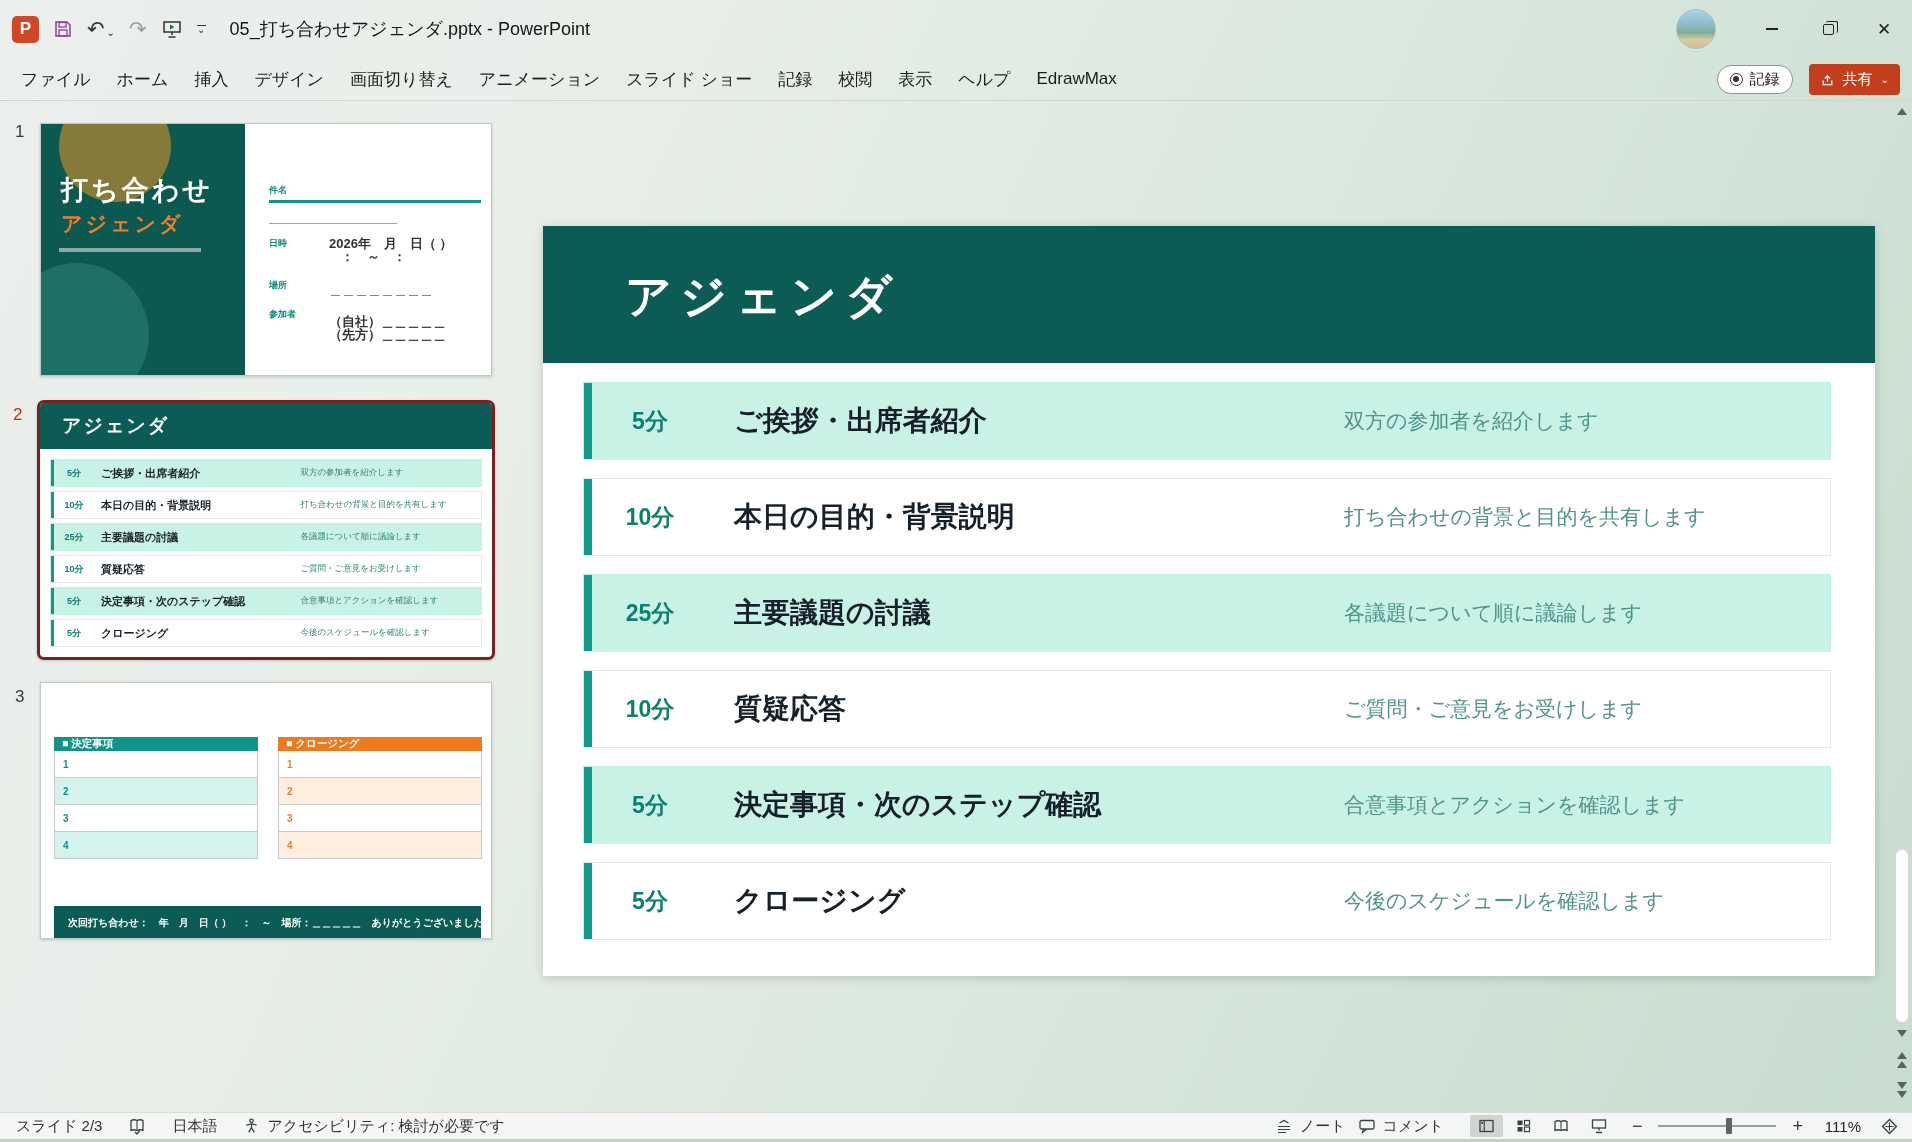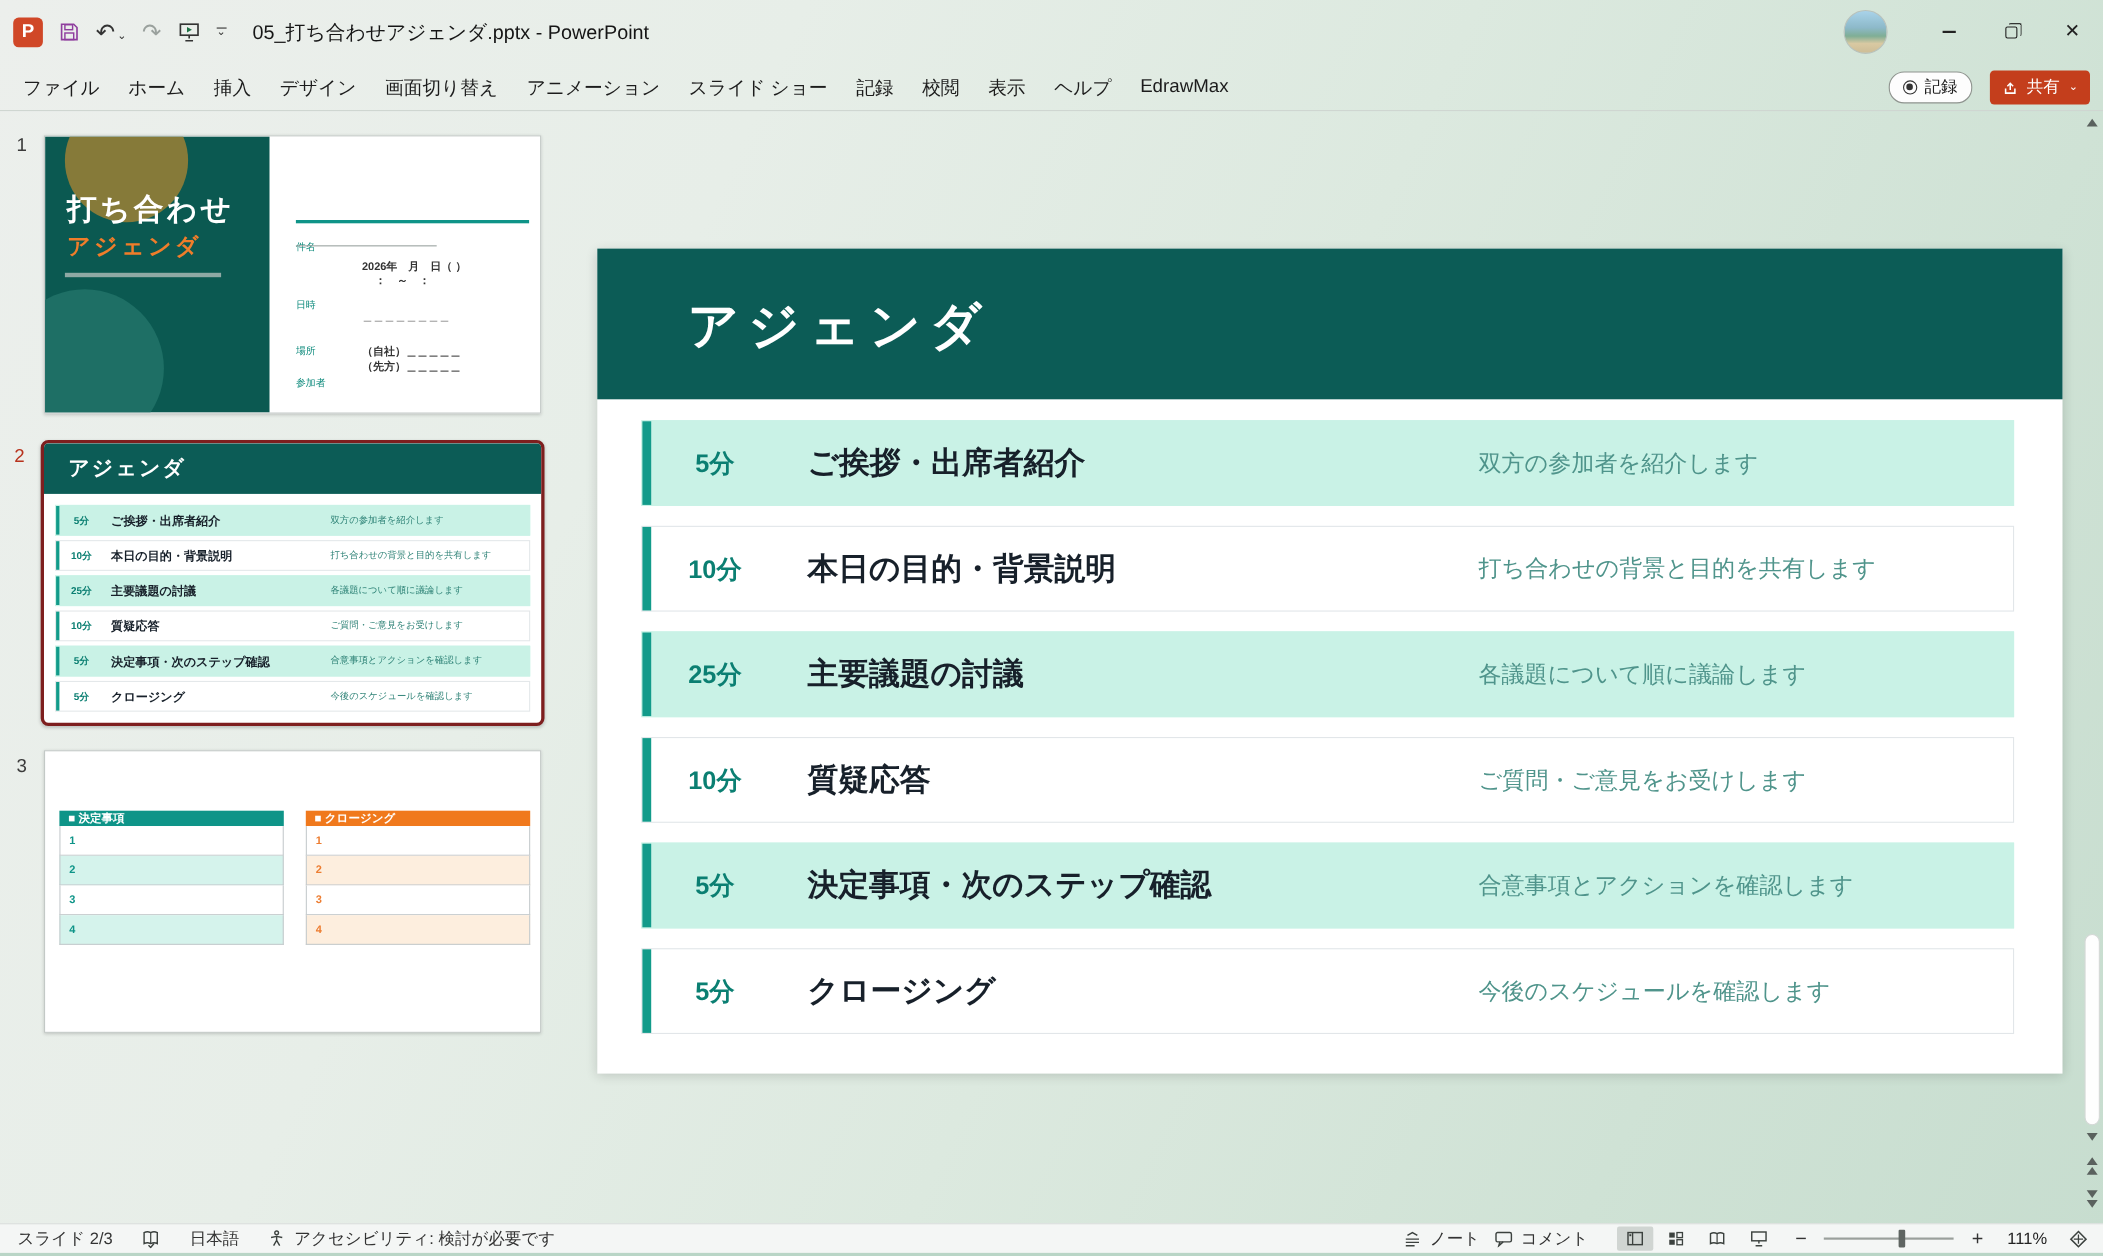--- a/index.html
+++ b/index.html
@@ -63,22 +63,22 @@
   #thumb2 { top:298px; height:260px; left:37px; width:458px; border:3px solid #7e1f1f; border-radius:7px; }
   #thumb3 { top:580px; height:257px; }
 
   
   .s1-left { position:absolute; left:0; top:0; width:204px; height:100%; background:#0b5951; overflow:hidden; }
   .s1-c1 { position:absolute; left:18px; top:-34px; width:112px; height:112px; border-radius:50%; background:#867a39; }
   .s1-c2 { position:absolute; left:-36px; top:139px; width:144px; height:144px; border-radius:50%; background:#1e6f65; }
   .s1-t1 { position:absolute; left:20px; top:48px; font-size:27px; font-weight:bold; color:#fff; letter-spacing:3px; }
   .s1-t2 { position:absolute; left:20px; top:86px; font-size:21px; font-weight:bold; color:#f07d2a; letter-spacing:3px; }
   .s1-line { position:absolute; left:18px; top:124px; width:142px; height:4px; background:#8fa9a4; }
-  .s1-label { position:absolute; font-size:9px; font-weight:normal; color:#0d8a7c;margin-top:34px; }
-  .s1-val { position:absolute; font-size:10px; color:#444; white-space:nowrap; }
+  .s1-label { position:absolute; font-size:9px; font-weight:bold; color:#0d8a7c; }
+  .s1-val { position:absolute; font-size:13px; color:#444; white-space:nowrap; }
   .s1-val.b { font-weight:bold; color:#333; }
   .s1-thick { position:absolute; left:228px; top:76px; width:212px; height:3px; background:#0f9488; }
   .s1-thin { position:absolute; left:228px; top:99px; width:128px; height:1px; background:#9aa3a0; }
 
   
   .thead { height:46px; background:#0c5c56; color:#fff; display:flex; align-items:center; padding-left:22px;
            font-size:19px; font-weight:bold; letter-spacing:2px; }
   #thumb2-rows { position:absolute; left:10px; right:10px; top:56px; }
   .trow { position:relative; height:28px; margin-bottom:4px; background:#fff; border:1px solid #e4e8ea;
           display:flex; align-items:center; }
@@ -304,20 +304,21 @@
       </div>
       <div class="t3col right">
         <div class="t3colhead">■ クロージング</div>
         <div id="t3-right-rows">
             <div class="t3row">1</div>
             <div class="t3row alt">2</div>
             <div class="t3row">3</div>
             <div class="t3row alt">4</div>
           </div>
       </div>
+      <div class="t3foot">次回打ち合わせ：　年　月　日（ ）　：　～　場所：＿＿＿＿＿　ありがとうございました</div>
     </div>
 
     <div class="slide">
       <div class="banner">
         <div class="banner-title">アジェンダ</div>
       </div>
       <div id="main-rows">
           <div class="arow mint">
             <div class="abar"></div>
             <div class="atime">5分</div>

